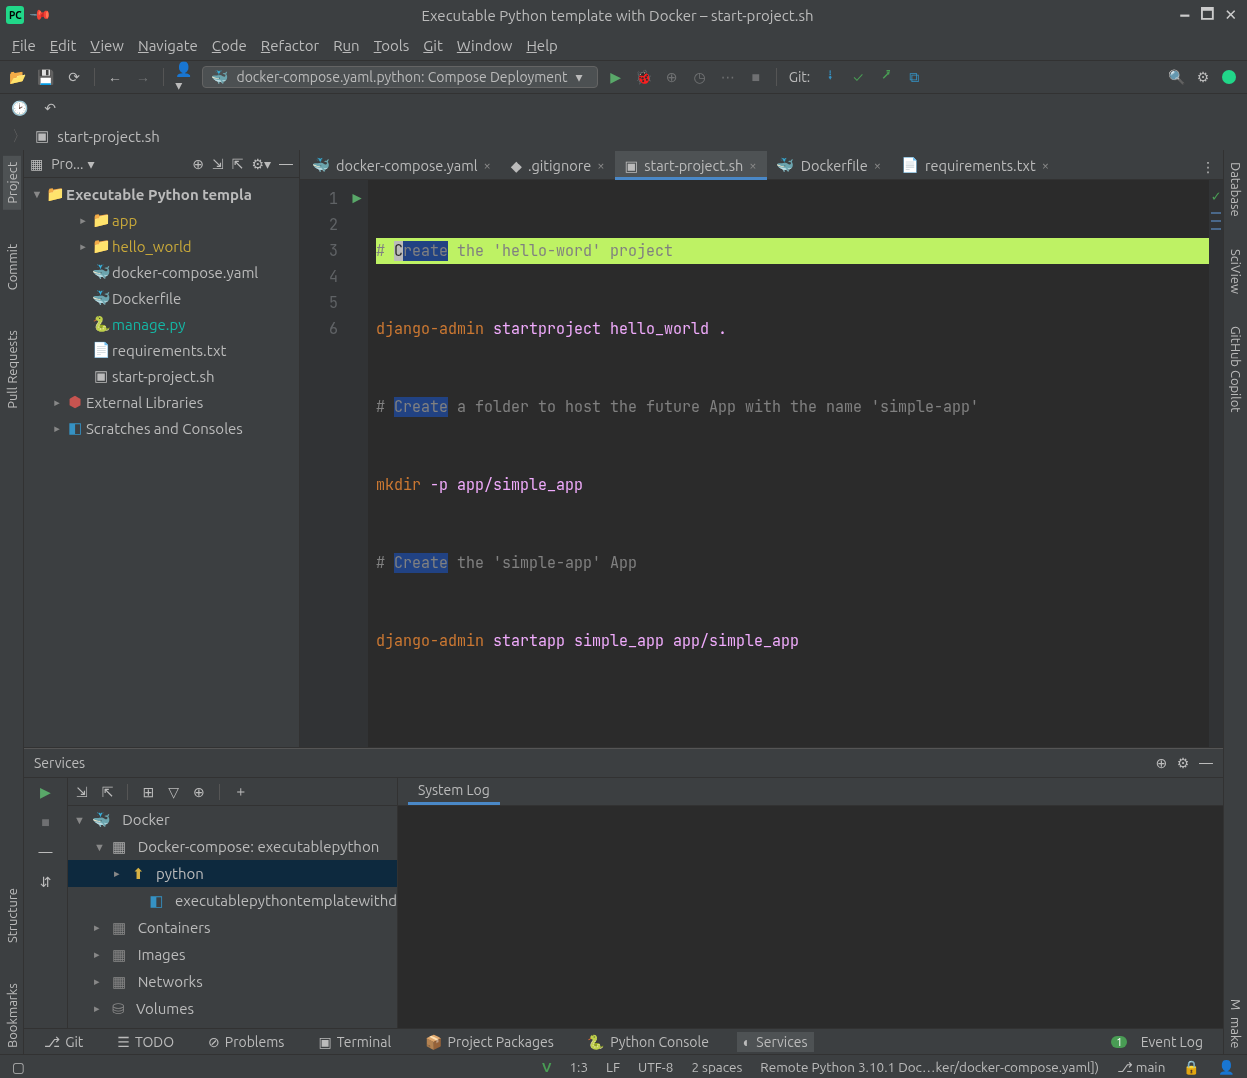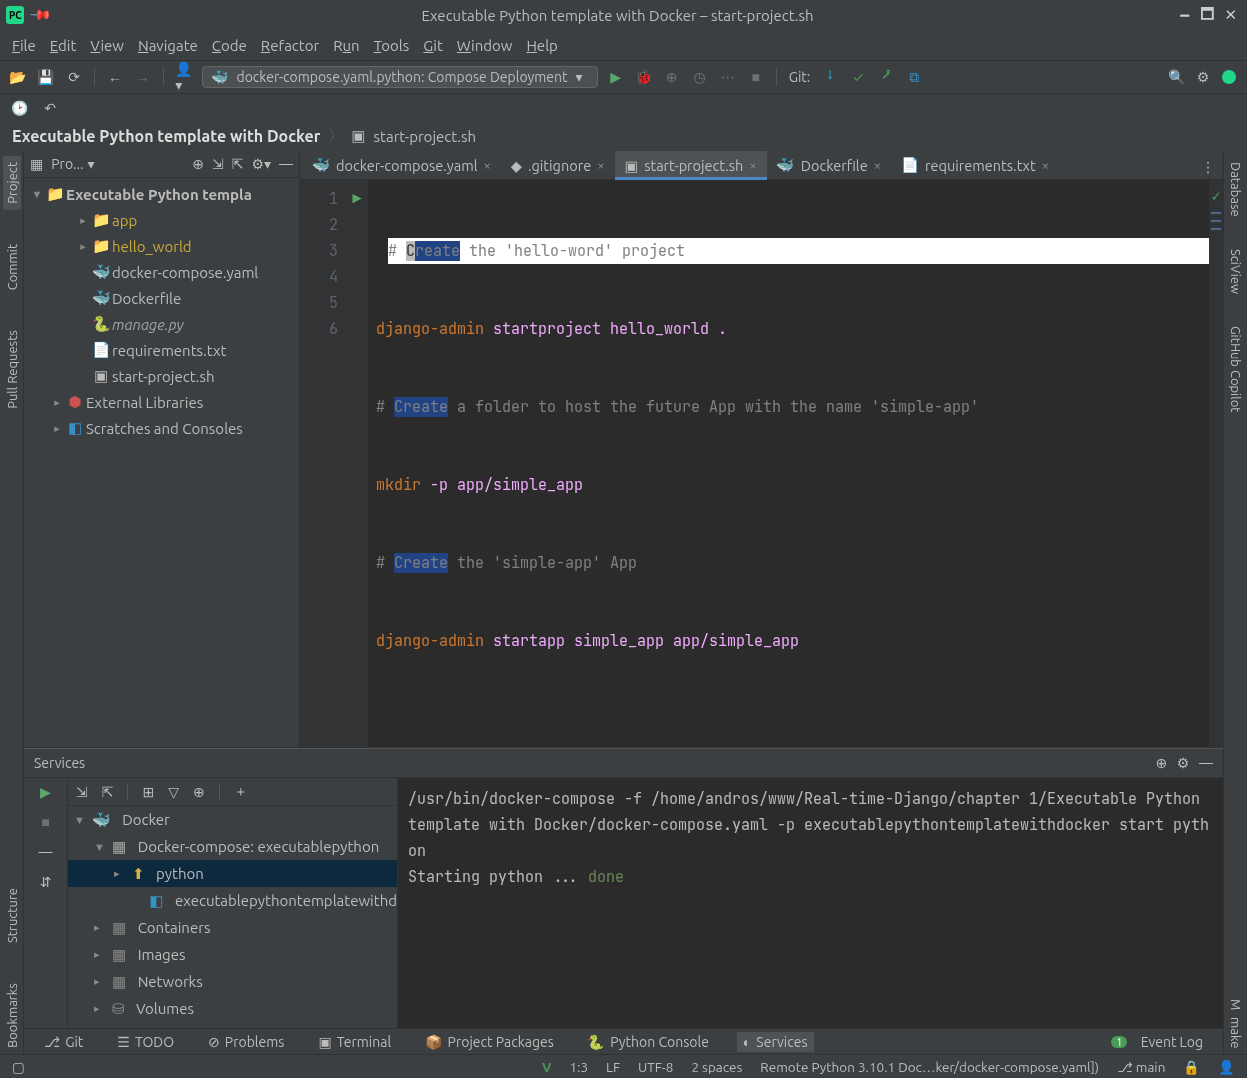--- a/index.html
+++ b/index.html
@@ -58,37 +58,37 @@
 
 .projectpane { width:276px; background:#3c3f41; display:flex; flex-direction:column; border-right:1px solid #323232;}
 .projectpane-hdr { height:28px; display:flex; align-items:center; padding:0 6px; gap:8px; border-bottom:1px solid #323232; background:#3c3f41;}
 .projectpane-hdr .title { font-size:14px; display:flex; align-items:flex-end; gap:4px;}
 .projectpane-hdr .spacer {flex:1;}
 .tree { flex:1; overflow:hidden; font-size:15px; padding-top:3px; }
 .tree-row { display:flex; align-items:center; height:26px; padding-left:6px; gap:2px; cursor:default;}
 .tree-row .arrow { width:14px; text-align:center; color:#888; font-size:11px;}
 .tree-row .icon { width:18px; text-align:center; }
 .tree-row .name.highlight { color:#c9a93a; }
-.tree-row .name.py { color:#a3a3a3;font-style:italic; }
+.tree-row .name.py { color:#14b8a6; }
 .indent1{padding-left:26px;} .indent2{padding-left:52px;}
 
 
 .editorwrap { flex:1; display:flex; flex-direction:column; min-width:0; background:#2b2b2b; }
 .tabs { height:30px; display:flex; align-items:flex-end; background:#3c3f41; border-bottom:1px solid #323232; padding-left:2px;}
 .tab-e { display:flex; align-items:center; gap:6px; padding:4px 10px; height:28px; font-size:14.5px; color:#bbb; position:relative;}
 .tab-e .close { color:#888; font-size:13px;}
 .tab-e.active { background:#4e5254;}
 .tab-e.active::after { content:""; position:absolute; left:0; right:0; bottom:-1px; height:3px; background:#4a88c7;}
 .tabs .more { margin-left:auto; padding:4px 8px; color:#bbb;}
 .editor { flex:1; display:flex; font-family: "JetBrains Mono","Consolas",monospace; font-size:15px; position:relative;}
 .gutter { width:46px; background:#313335; color:#606366; text-align:right; padding:6px 8px 0 0; line-height:26px;}
 .rungutter { width:22px; background:#313335; padding-top:6px; line-height:26px; text-align:center; }
 .code { flex:1; padding:6px 0 0 8px; line-height:26px; white-space:pre; color:#a9b7c6; position:relative;}
 .code .line { height:26px; }
-.code .line.current { background:#ffffff;margin-left:12px; }
+.code .line.current { background:#bef264; }
 .c-comment { color:#808080; }
 .c-cmd { color:#cc7832; }
 .c-arg { color:#f0abfc; }
 .c-hl { background:#214283; }
 .errstripe { width:14px; background:#313335; display:flex; flex-direction:column; align-items:center; padding-top:6px; gap:6px;}
 .errstripe .ok { color:#499c54;}
 .errstripe .tick { width:10px;height:2px;background:#4a688a;}
 
 
 .services { height:280px; display:flex; flex-direction:column; border-top:1px solid #555;}
@@ -198,21 +198,20 @@
       </svg>
     </span>
 </div>
 
 <div class="toolbar2">
   <span class="ico">🕑</span>
   <span class="ico">↶</span>
 </div>
 
 <div class="breadcrumb">
-  <span class="proj">Executable Python template with Docker</span>
   <span class="chev">〉</span>
   <span>▣</span>
   <span>start-project.sh</span>
 </div>
 
 <div class="main">
 
   <div class="leftgutter">
     <div class="tab active">
         <span>Project</span>
@@ -391,22 +390,23 @@
             <div class="row" style="padding-left:26px"><span class="arrow">▼</span><span style="color:#aaa">▦</span>&nbsp;<span>Docker-compose: executablepython</span></div>
             <div class="row selected" style="padding-left:46px"><span class="arrow">▸</span><span style="color:#d6b144">⬆</span>&nbsp;<span>python</span></div>
             <div class="row" style="padding-left:70px"><span class="arrow"></span><span style="color:#3592c4">◧</span>&nbsp;<span>executablepythontemplatewithd</span></div>
             <div class="row" style="padding-left:26px"><span class="arrow">▸</span><span style="color:#888">▦</span>&nbsp;<span>Containers</span></div>
             <div class="row" style="padding-left:26px"><span class="arrow">▸</span><span style="color:#888">▦</span>&nbsp;<span>Images</span></div>
             <div class="row" style="padding-left:26px"><span class="arrow">▸</span><span style="color:#888">▦</span>&nbsp;<span>Networks</span></div>
             <div class="row" style="padding-left:26px"><span class="arrow">▸</span><span style="color:#888">⛁</span>&nbsp;<span>Volumes</span></div>
           </div>
         </div>
         <div class="svc-log">
-          <div class="svc-log-body"><span>/usr/bin/docker-compose -f /home/andros/www/Real-time-Django/chapter 1/Executable Python template with Docker/docker-compose.yaml -p executablepythontemplatewithdocker start python</span>
-<span>Starting python ... </span><span class="done">done</span></div>
+          <div class="svc-log-tab">
+              <span>System Log</span>
+            </div>
         </div>
       </div>
     </div>
 
     <div class="bottomtabs">
       <span class="btab">
           <span>⎇</span>
           <span>Git</span>
         </span>
       <span class="btab">

